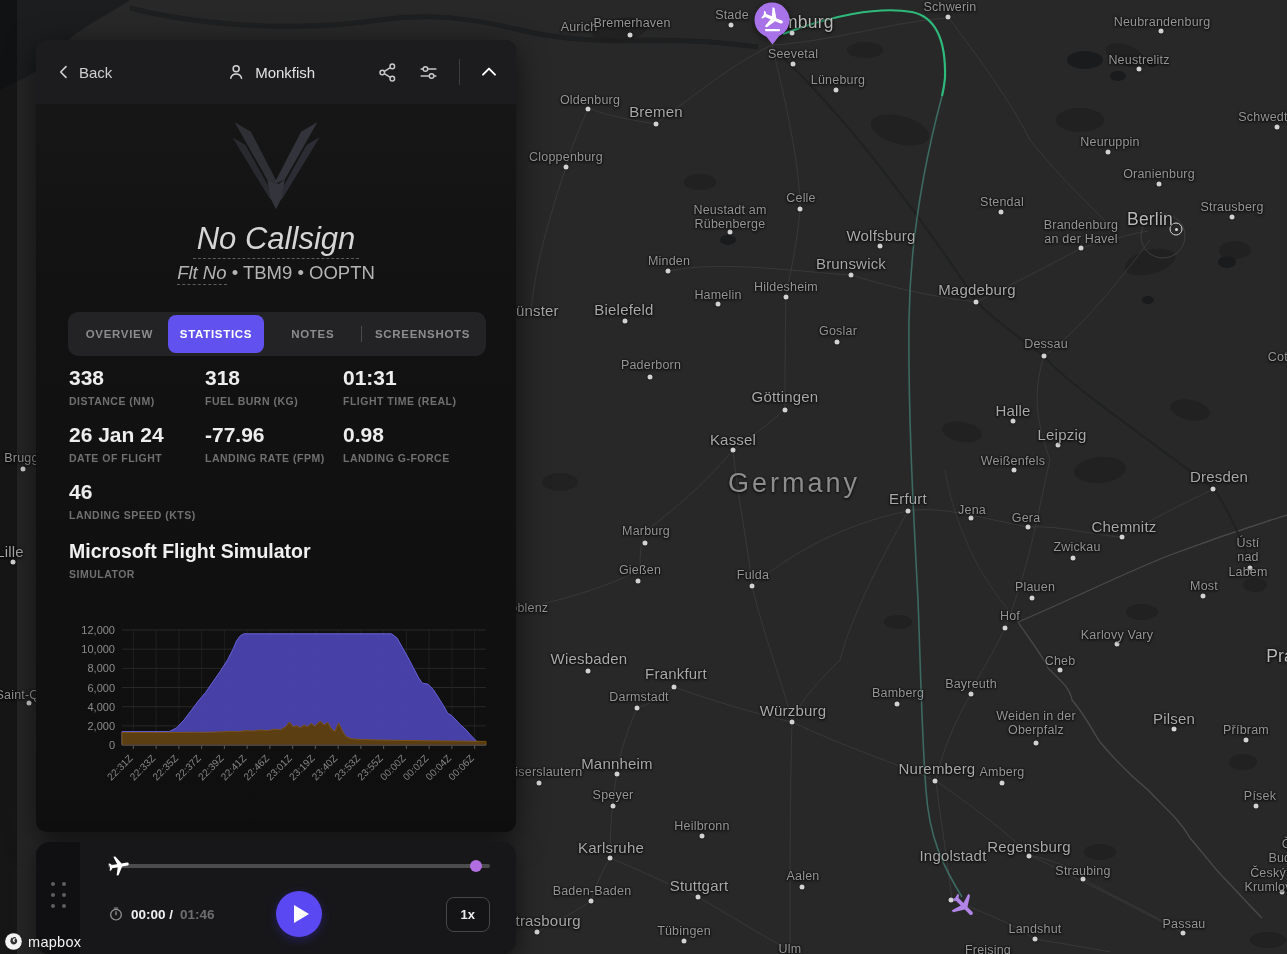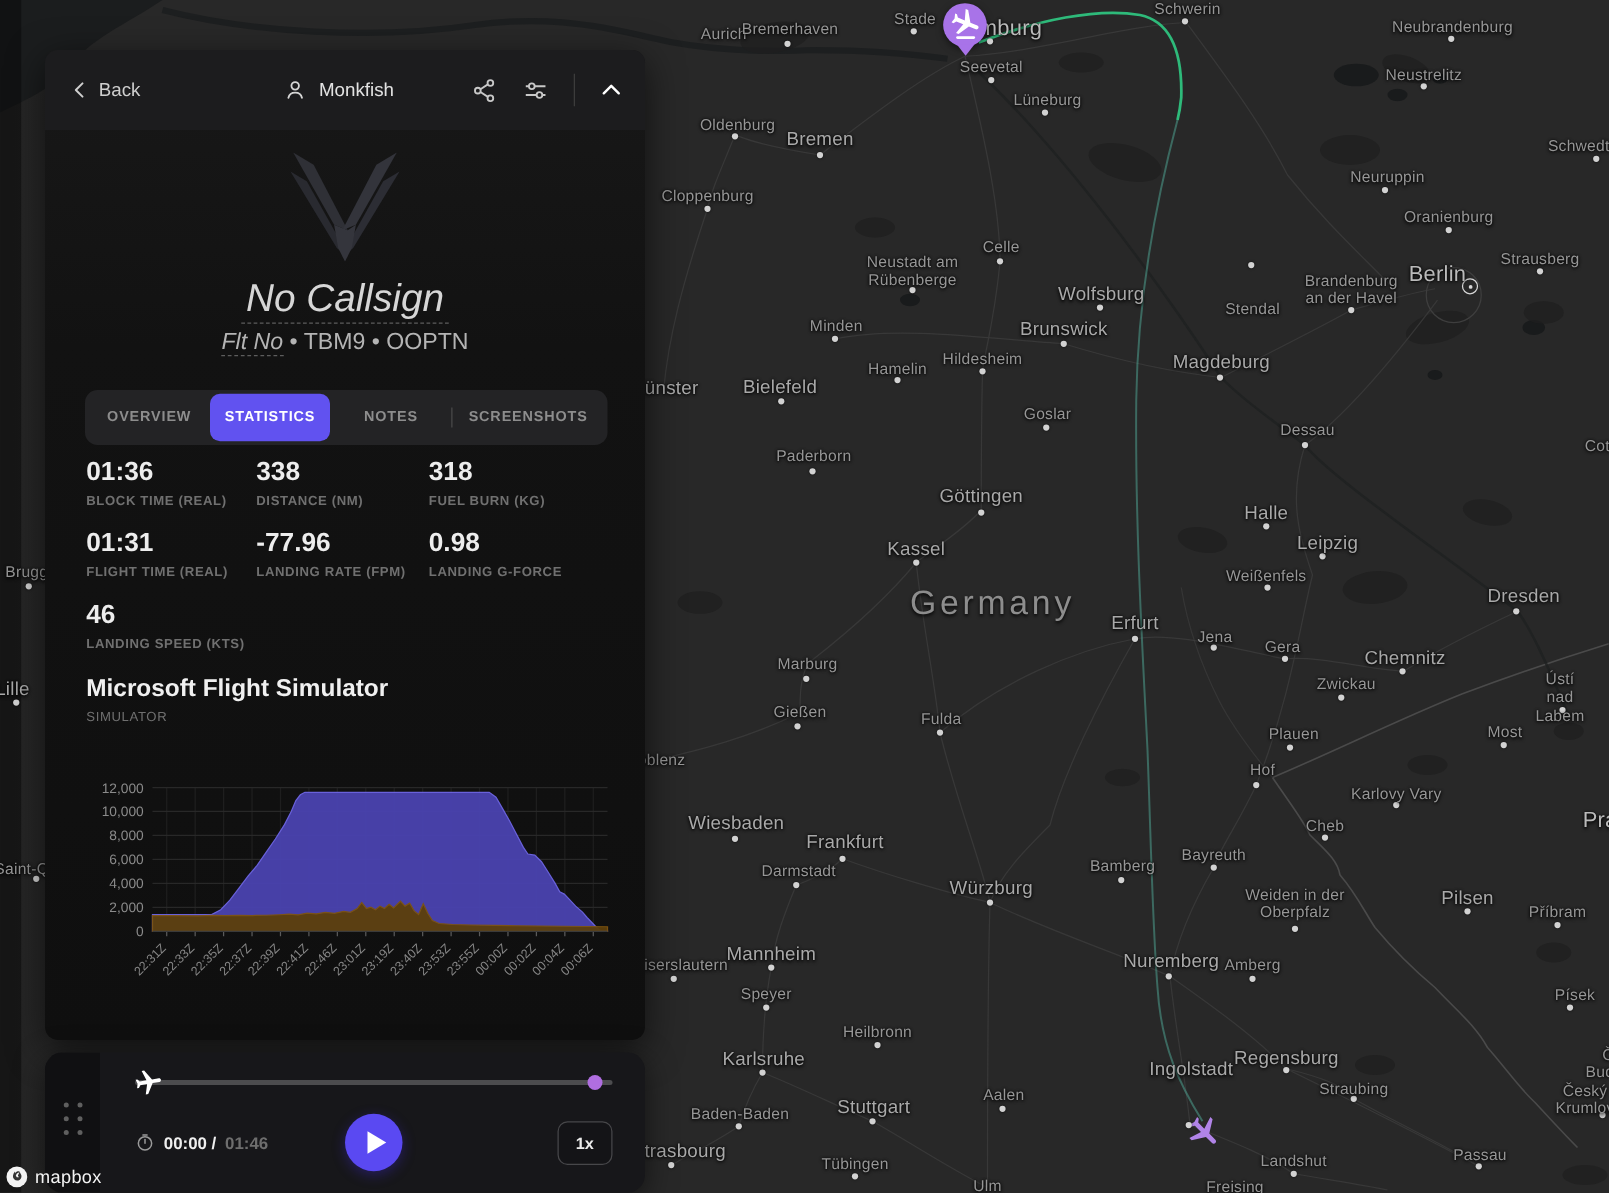--- a/index.html
+++ b/index.html
@@ -48,21 +48,21 @@
     display:flex;align-items:center;padding:0 3px;box-sizing:border-box}
   .tab{flex:1;display:flex;align-items:center;justify-content:center;height:38px;font-size:11.5px;
     font-weight:700;letter-spacing:.7px;color:#8d8d8d;border-radius:8px;cursor:pointer;white-space:nowrap}
   .tab.active{background:#6152f0;color:#fff}
   .tabdiv{width:1px;height:16px;background:#4a4a4a}
   #stats{position:absolute;top:326px;left:33px;right:14px;display:grid;
     grid-template-columns:136px 138px auto;row-gap:16px}
   .stat .v{font-size:21px;font-weight:600;color:#ededed}
   .stat .l{font-size:10.5px;font-weight:600;color:#707070;letter-spacing:.5px;margin-top:5px}
   #sim-name{position:absolute;top:500px;left:33px;font-size:19.5px;font-weight:700;color:#f0f0f0}
-  #sim-label{position:absolute;top:528px;left:33px;font-size:10.5px;font-weight:400;color:#707070;letter-spacing:.5px}
+  #sim-label{position:absolute;top:528px;left:33px;font-size:10.5px;font-weight:700;color:#707070;letter-spacing:.5px}
   #legend{position:absolute;top:566px;width:100%;display:flex;justify-content:center;gap:18px;align-items:center}
   .leg{display:flex;align-items:center;gap:8px;font-size:12px;color:#8f8f8f}
   .sw{width:38px;height:13px;border-radius:2px}
   #chart-svg{position:absolute;left:30px;top:585px}
   
   #player{position:absolute;left:36px;top:842px;width:480px;height:112px;background:#17171a;
     border-radius:14px;box-shadow:0 6px 24px rgba(0,0,0,.55);z-index:10;overflow:hidden}
   #drag-strip{position:absolute;left:0;top:0;bottom:0;width:44px;background:#101012}
   #drag-dots{position:absolute;left:15px;top:40px;display:grid;grid-template-columns:4px 4px;gap:7px}
   #drag-dots i{width:4px;height:4px;border-radius:50%;background:#5f5f5f}
@@ -174,21 +174,21 @@
       <div class="cdot" style="left: 1159px; top: 184px;"></div>
       <div class="city sm" style="left: 1159px; top: 174px;">Oranienburg</div>
       <div class="cap" style="left: 1176px; top: 229px;"></div>
       <div class="city lg" style="left: 1150px; top: 219px;">Berlin</div>
       <div class="cdot" style="left: 1232px; top: 217px;"></div>
       <div class="city sm" style="left: 1232px; top: 207px;">Strausberg</div>
       <div class="cdot" style="left: 1081px; top: 248px;"></div>
       <div class="city sm" style="left: 1081px; top: 232px;">Brandenburg
 an der Havel</div>
       <div class="cdot" style="left: 1001px; top: 212px;"></div>
-      <div class="city sm" style="left: 1002px; top: 202px; margin-top: 45px;">Stendal</div>
+      <div class="city sm" style="left: 1002px; top: 202px;">Stendal</div>
       <div class="cdot" style="left: 976px; top: 302px;"></div>
       <div class="city md" style="left: 977px; top: 290px;">Magdeburg</div>
       <div class="cdot" style="left: 800px; top: 209px;"></div>
       <div class="city sm" style="left: 801px; top: 198px;">Celle</div>
       <div class="cdot" style="left: 730px; top: 232px;"></div>
       <div class="city sm" style="left: 730px; top: 217px;">Neustadt am
 Rübenberge</div>
       <div class="cdot" style="left: 880px; top: 246px;"></div>
       <div class="city md" style="left: 881px; top: 236px;">Wolfsburg</div>
       <div class="cdot" style="left: 668px; top: 271px;"></div>
@@ -386,34 +386,34 @@
 
   <div id="tabs">
       <div class="tab">OVERVIEW</div>
       <div class="tab active">STATISTICS</div>
       <div class="tab">NOTES</div>
       <div class="tabdiv"></div>
       <div class="tab" style="flex: 1.25 1 0%;">SCREENSHOTS</div>
     </div>
   <div id="stats">
       <div class="stat">
-        <div class="v">01:36</div>
-        <div class="l">BLOCK TIME (REAL)</div>
-      </div>
-      <div class="stat">
         <div class="v">338</div>
         <div class="l">DISTANCE (NM)</div>
       </div>
       <div class="stat">
         <div class="v">318</div>
         <div class="l">FUEL BURN (KG)</div>
       </div>
       <div class="stat">
         <div class="v">01:31</div>
         <div class="l">FLIGHT TIME (REAL)</div>
+      </div>
+      <div class="stat">
+        <div class="v">26 Jan 24</div>
+        <div class="l">DATE OF FLIGHT</div>
       </div>
       <div class="stat">
         <div class="v">-77.96</div>
         <div class="l">LANDING RATE (FPM)</div>
       </div>
       <div class="stat">
         <div class="v">0.98</div>
         <div class="l">LANDING G-FORCE</div>
       </div>
       <div class="stat">

